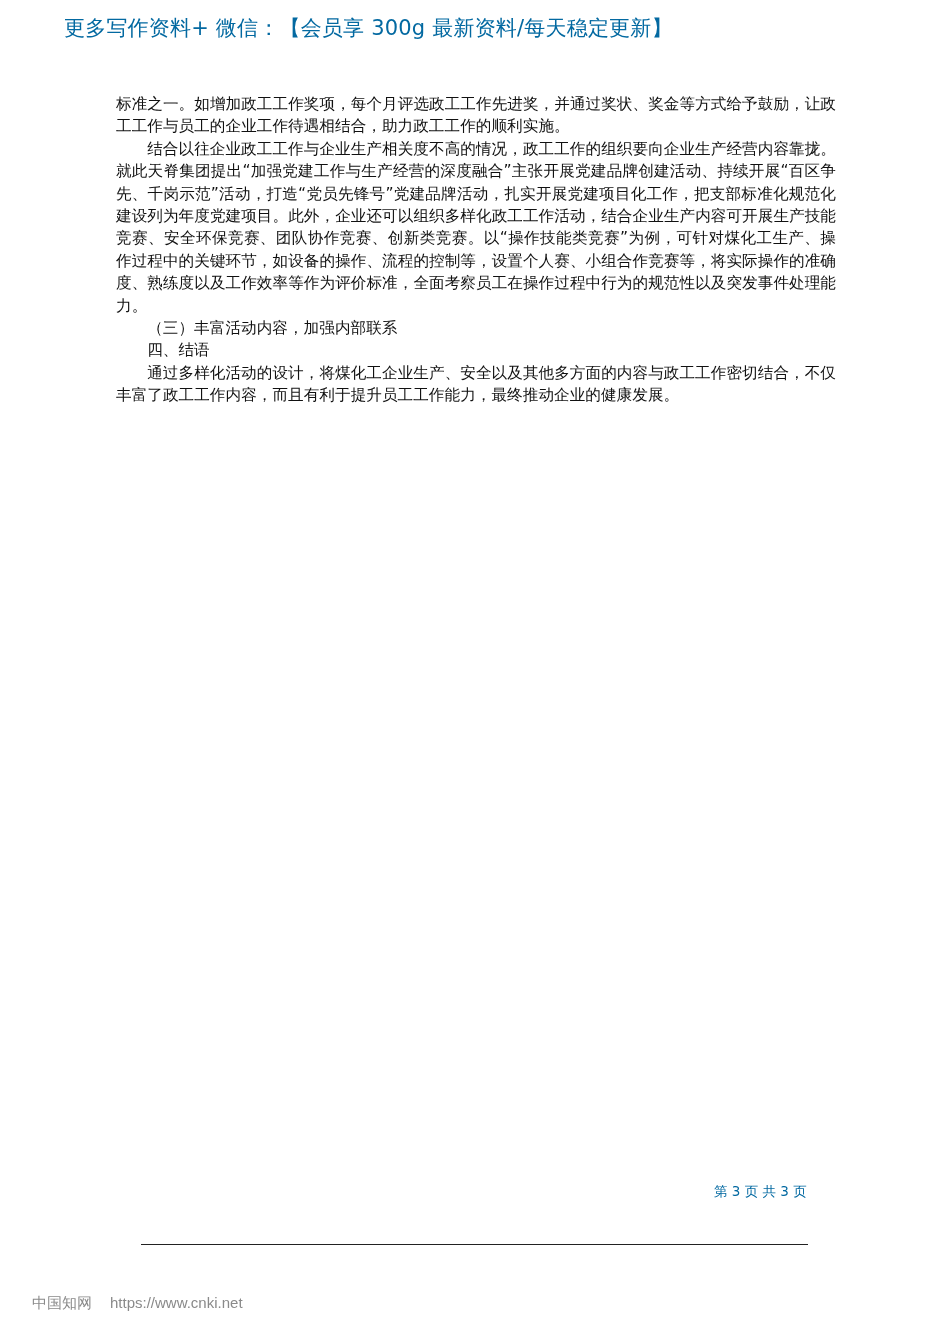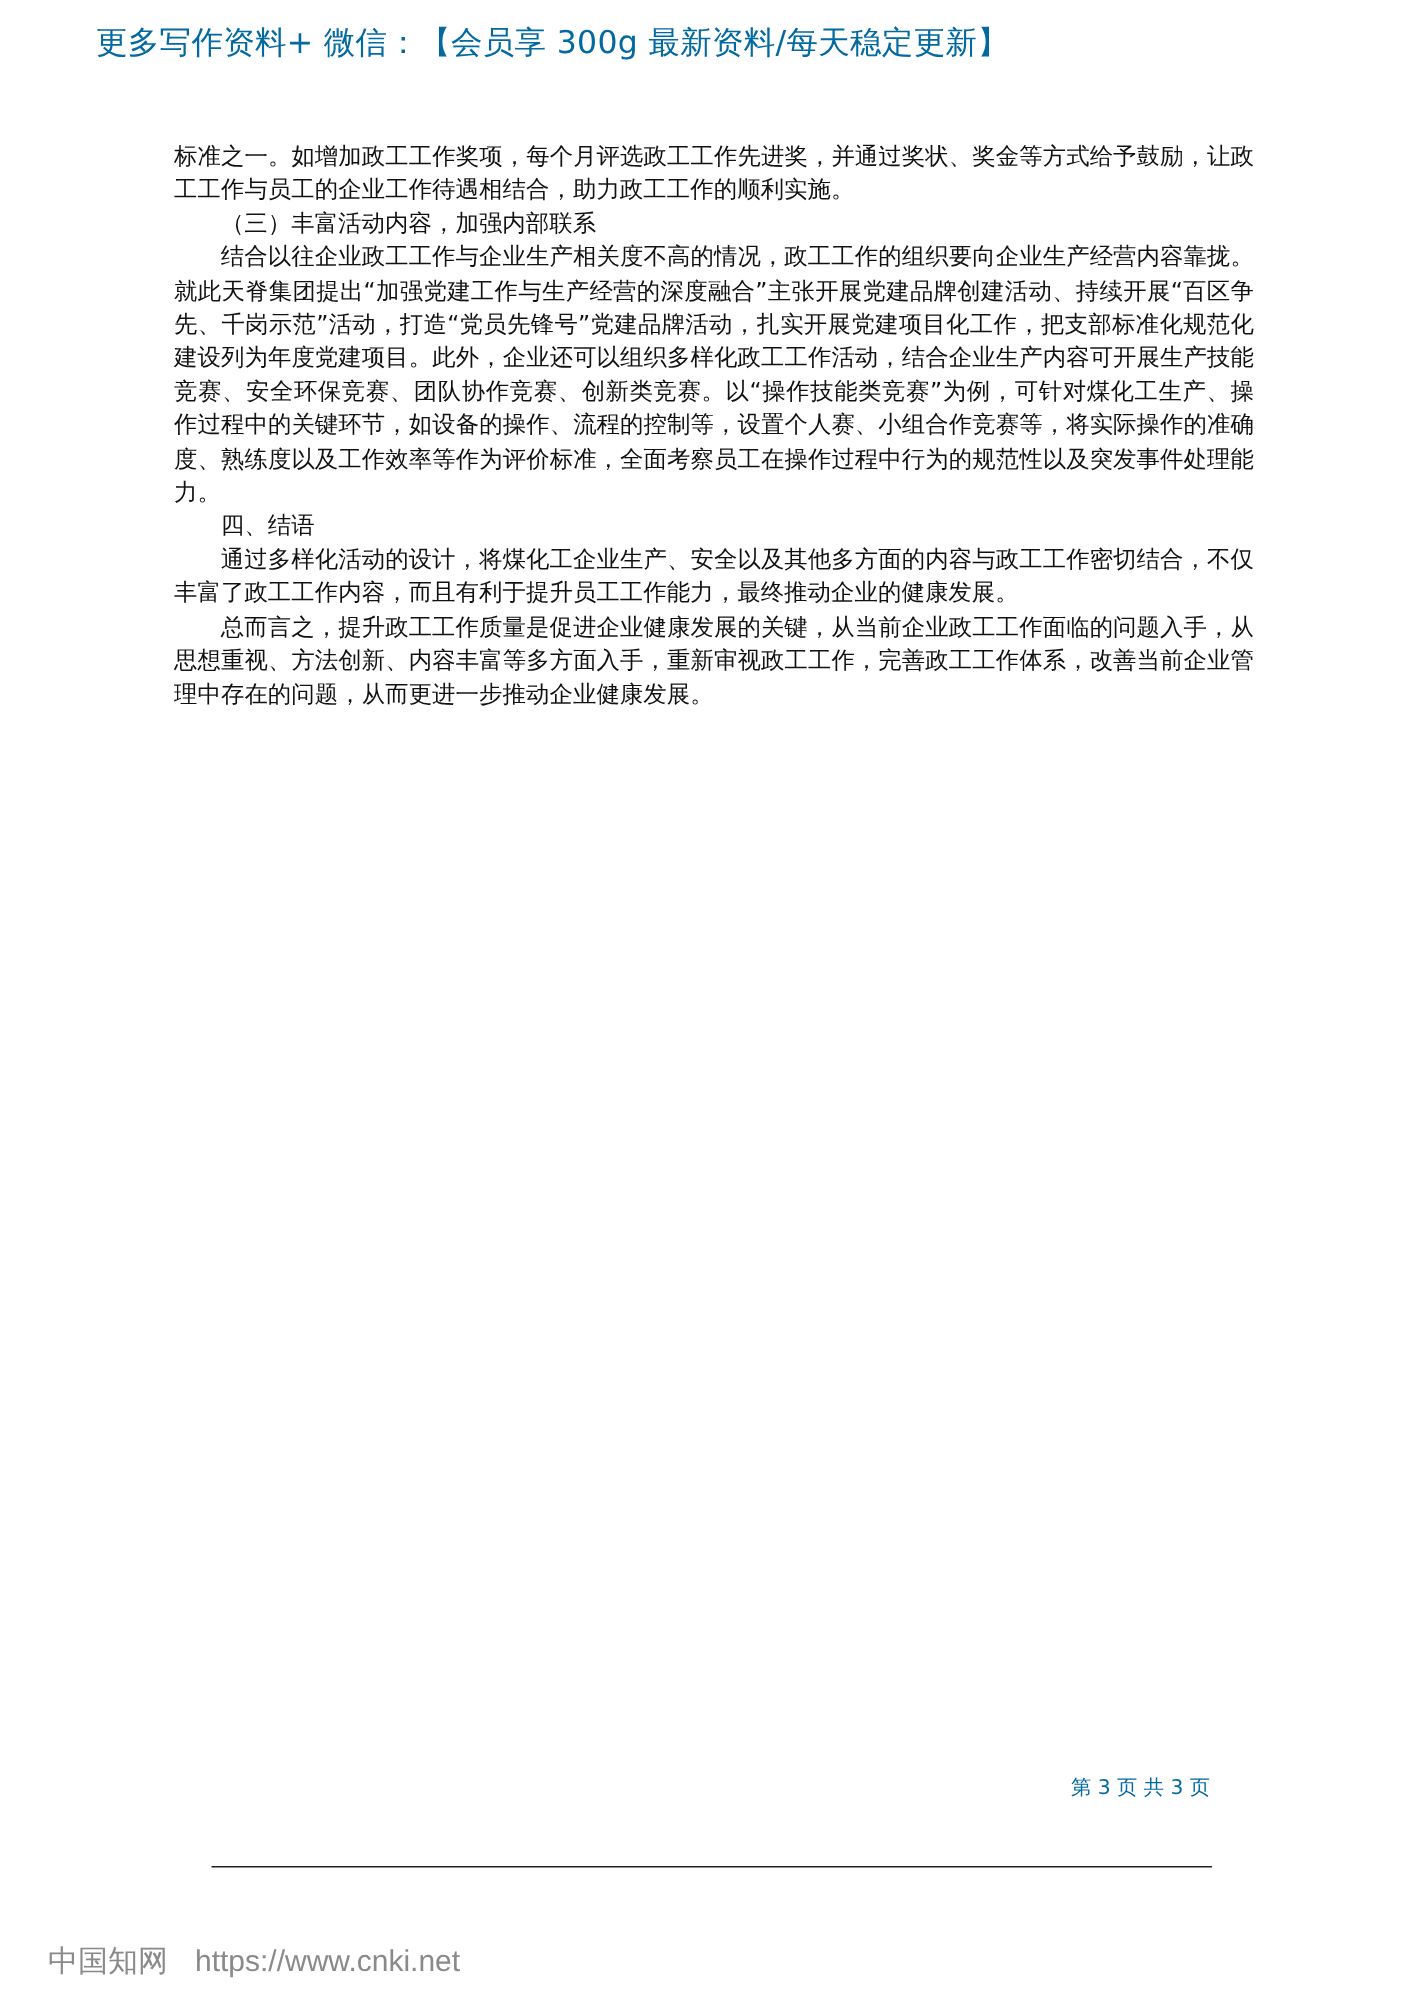--- a/index.html
+++ b/index.html
@@ -8,36 +8,35 @@
   .banner { position: absolute; left: 64px; top: 14px; font-size: 21px; color: #0369a1;
             letter-spacing: 0.2px; white-space: nowrap; }
   .body-text { position: absolute; left: 116px; top: 93px; width: 720px; font-size: 15.6px;
                line-height: 22.4px; letter-spacing: 0.05px; }
   .body-text p { margin: 0; text-align: justify; text-align-last: left; }
   .body-text p.indent { text-indent: 2em; }
   .page-num { position: absolute; left: 714px; top: 1183px; font-size: 13.5px; color: #0369a1;
               white-space: nowrap; }
   .footer-rule { position: absolute; left: 141px; top: 1244px; width: 667px; height: 0;
                  border-top: 1.5px solid #222; }
-  .watermark { position: absolute; left: 32px; top: 1294px; font-size: 20px; color: #8a8a8a;
+  .watermark { position: absolute; left: 32px; top: 1294px; font-size: 15px; color: #8a8a8a;
                white-space: nowrap; font-family: "Liberation Sans", sans-serif; }
   .watermark .wm-cn { margin-right: 18px; }
 </style>
 </head>
 <body>
 
 <div class="banner">更多写作资料+ 微信：【会员享 300g 最新资料/每天稳定更新】</div>
 
 <div class="body-text">
   <p>标准之一。如增加政工工作奖项，每个月评选政工工作先进奖，并通过奖状、奖金等方式给予鼓励，让政工工作与员工的企业工作待遇相结合，助力政工工作的顺利实施。</p>
+  <p class="indent">结合以往企业政工工作与企业生产相关度不高的情况，政工工作的组织要向企业生产经营内容靠拢。就此天脊集团提出“加强党建工作与生产经营的深度融合”主张开展党建品牌创建活动、持续开展“百区争先、千岗示范”活动，打造“党员先锋号”党建品牌活动，扎实开展党建项目化工作，把支部标准化规范化建设列为年度党建项目。此外，企业还可以组织多样化政工工作活动，结合企业生产内容可开展生产技能竞赛、安全环保竞赛、团队协作竞赛、创新类竞赛。以“操作技能类竞赛”为例，可针对煤化工生产、操作过程中的关键环节，如设备的操作、流程的控制等，设置个人赛、小组合作竞赛等，将实际操作的准确度、熟练度以及工作效率等作为评价标准，全面考察员工在操作过程中行为的规范性以及突发事件处理能力。</p>
   <p class="indent">（三）丰富活动内容，加强内部联系</p>
-  <p class="indent">结合以往企业政工工作与企业生产相关度不高的情况，政工工作的组织要向企业生产经营内容靠拢。就此天脊集团提出“加强党建工作与生产经营的深度融合”主张开展党建品牌创建活动、持续开展“百区争先、千岗示范”活动，打造“党员先锋号”党建品牌活动，扎实开展党建项目化工作，把支部标准化规范化建设列为年度党建项目。此外，企业还可以组织多样化政工工作活动，结合企业生产内容可开展生产技能竞赛、安全环保竞赛、团队协作竞赛、创新类竞赛。以“操作技能类竞赛”为例，可针对煤化工生产、操作过程中的关键环节，如设备的操作、流程的控制等，设置个人赛、小组合作竞赛等，将实际操作的准确度、熟练度以及工作效率等作为评价标准，全面考察员工在操作过程中行为的规范性以及突发事件处理能力。</p>
   <p class="indent">四、结语</p>
   <p class="indent">通过多样化活动的设计，将煤化工企业生产、安全以及其他多方面的内容与政工工作密切结合，不仅丰富了政工工作内容，而且有利于提升员工工作能力，最终推动企业的健康发展。</p>
-  <p class="indent">总而言之，提升政工工作质量是促进企业健康发展的关键，从当前企业政工工作面临的问题入手，从思想重视、方法创新、内容丰富等多方面入手，重新审视政工工作，完善政工工作体系，改善当前企业管理中存在的问题，从而更进一步推动企业健康发展。</p>
 </div>
 
 <div class="page-num">第 3 页 共 3 页</div>
 
 <div class="footer-rule"></div>
 
 <div class="watermark">
   <span class="wm-cn">中国知网</span><span>https://www.cnki.net</span>
 </div>
 

